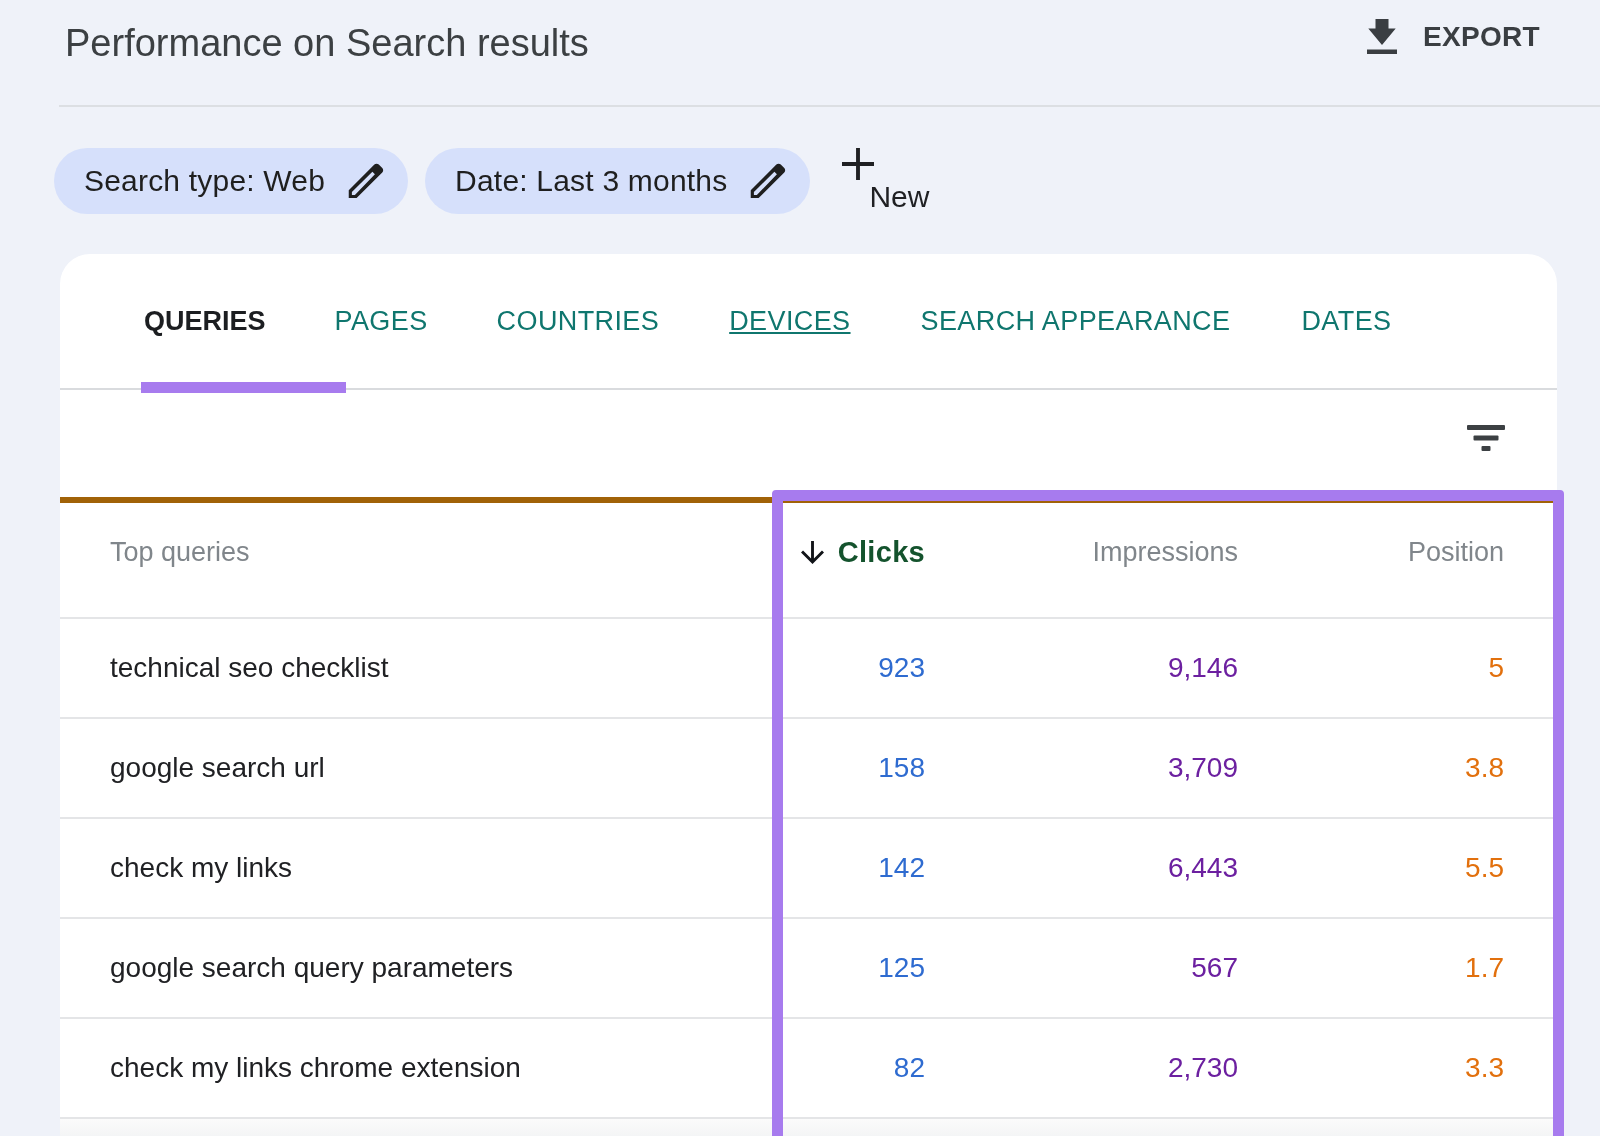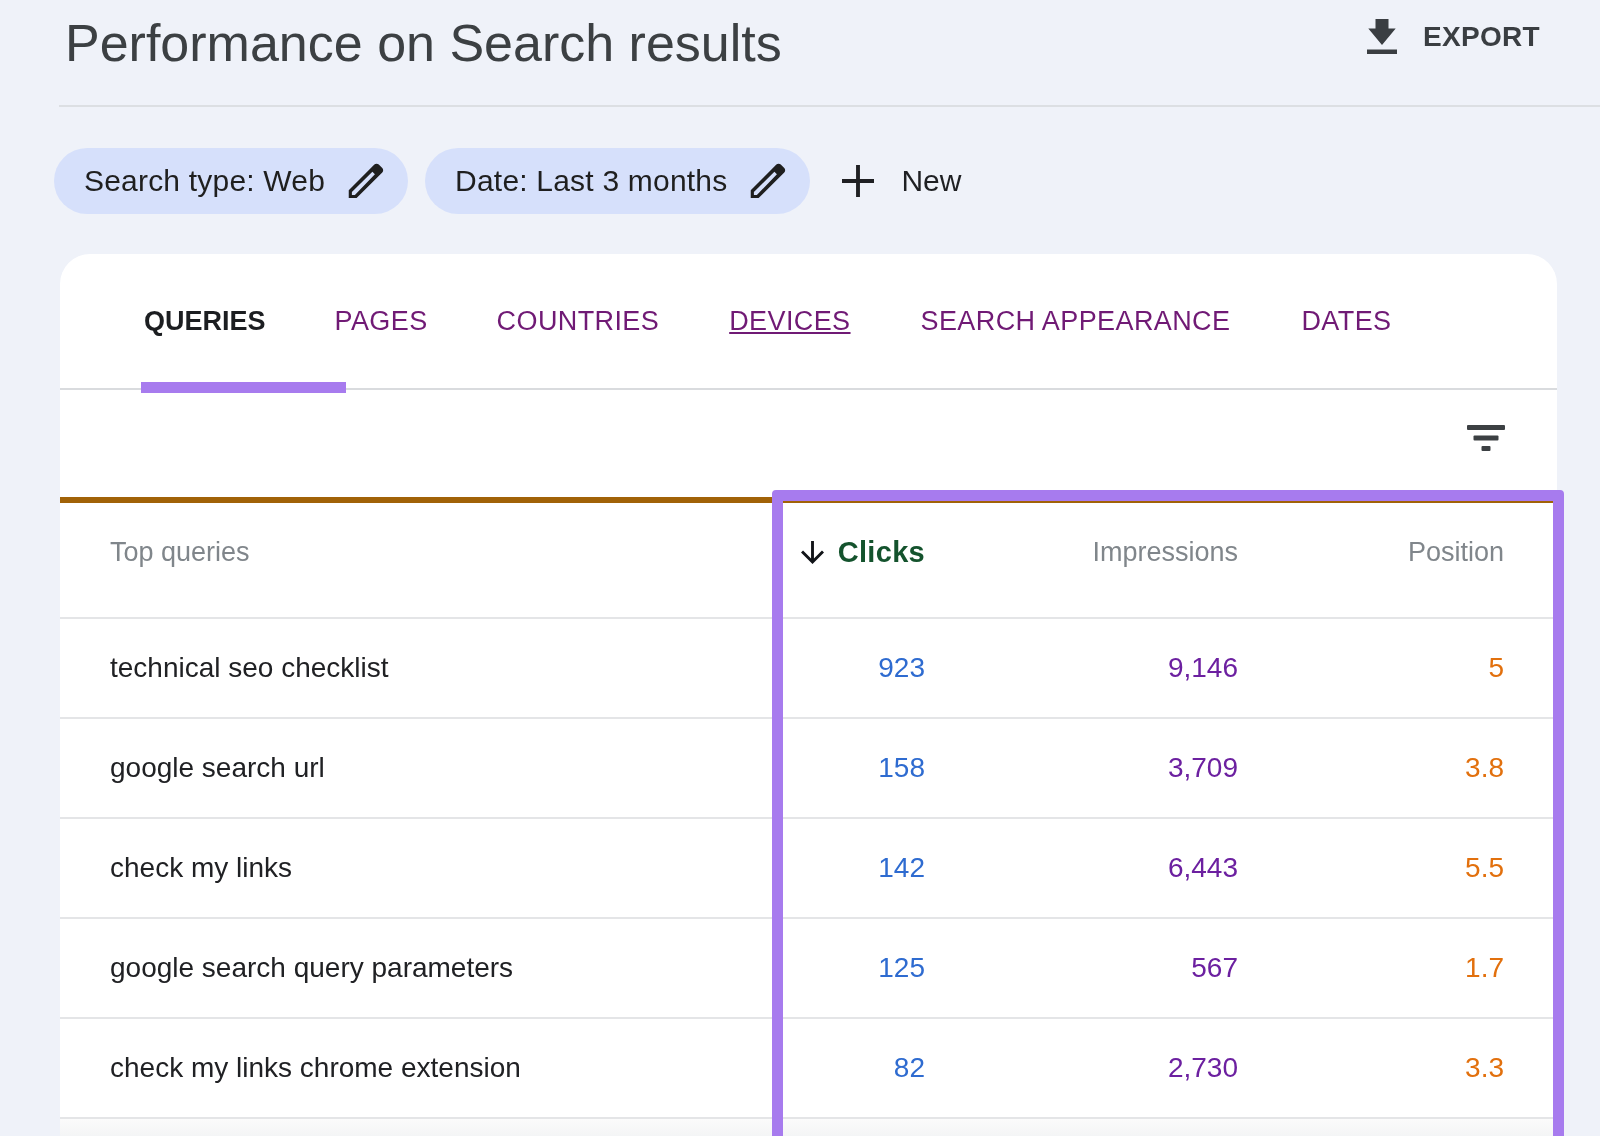--- a/index.html
+++ b/index.html
@@ -8,21 +8,21 @@
     font-family:"Liberation Sans", sans-serif;
     background:#eff2f9;
     position:relative;
     color:#202124;
   }
   .page { position:absolute; inset:0; }
 
   
   .title {
     position:absolute; left:65px; top:19px;
-    font-size:52px; line-height:48px; font-weight:400;
+    font-size:38px; line-height:48px; font-weight:400;
     color:#3c4043; letter-spacing:0;
   }
   .export-btn {
     position:absolute; right:60px; top:19px;
     display:flex; align-items:center; gap:26px;
     cursor:pointer;
   }
   .export-btn svg { display:block; }
   .export-label {
     font-size:28px; font-weight:700; letter-spacing:0.3px; color:#3a3e42;
@@ -39,21 +39,21 @@
   }
   .chip {
     height:66px; border-radius:33px; background:#d6e0fb;
     display:flex; align-items:center;
     padding:0 24px 0 30px; cursor:pointer;
   }
   .chip + .chip { margin-left:17px; }
   .chip-label { font-size:30px; color:#1f1f1f; letter-spacing:0.2px; }
   .chip .pencil { margin-left:23px; display:block; }
   .new-btn {
-    margin-left:32px; display:flex; align-items:center; cursor:pointer;
+    margin-left:32px; display:flex; align-items:flex-start; cursor:pointer;flex-direction:column;
   }
   .new-btn svg { display:block; }
   .new-label { margin-left:27px; font-size:30px; font-weight:500; color:#1f2023; }
 
   .last-updated {
     position:absolute; right:53px; top:139px; height:66px;
     display:flex; align-items:center;
   }
   .last-updated-text { font-size:31px; color:#757575; }
   .last-updated .help { margin-left:13px; display:block; }
@@ -63,21 +63,21 @@
     position:absolute; left:60px; top:254px; width:1497px; height:920px;
     background:#ffffff; border-radius:30px 30px 0 0;
   }
   .tabs {
     height:136px; display:flex; align-items:center;
     padding-left:84px; position:relative;
     border-bottom:2px solid #d9dbde;
   }
   .tab {
     font-size:27px; letter-spacing:0.4px; font-weight:400;
-    color:#701a75; cursor:pointer; margin-right:67px; white-space:nowrap;
+    color:#0f766e; cursor:pointer; margin-right:67px; white-space:nowrap;
   }
   .tab.active { color:#1c1e21; font-weight:700; letter-spacing:0; font-size:27px; }
   .tab:nth-child(1) { margin-right:69px; }
   .tab:nth-child(2) { margin-right:69px; }
   .tab:nth-child(3) { margin-right:70px; }
   .tab:nth-child(4) { margin-right:70px;text-decoration:underline; }
   .tab:nth-child(5) { margin-right:71px; }
   .tab-underline {
     position:absolute; left:81px; top:128px; width:205px; height:11px;
     background:#a77bee; z-index:3;

